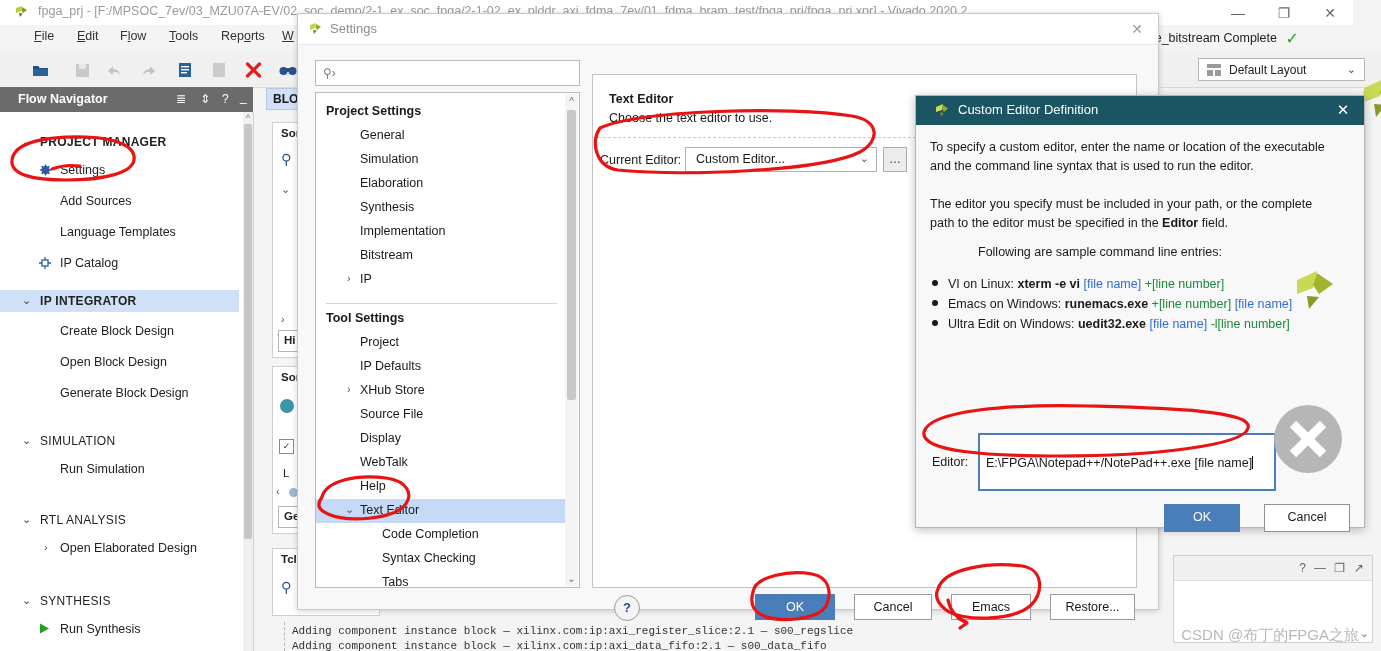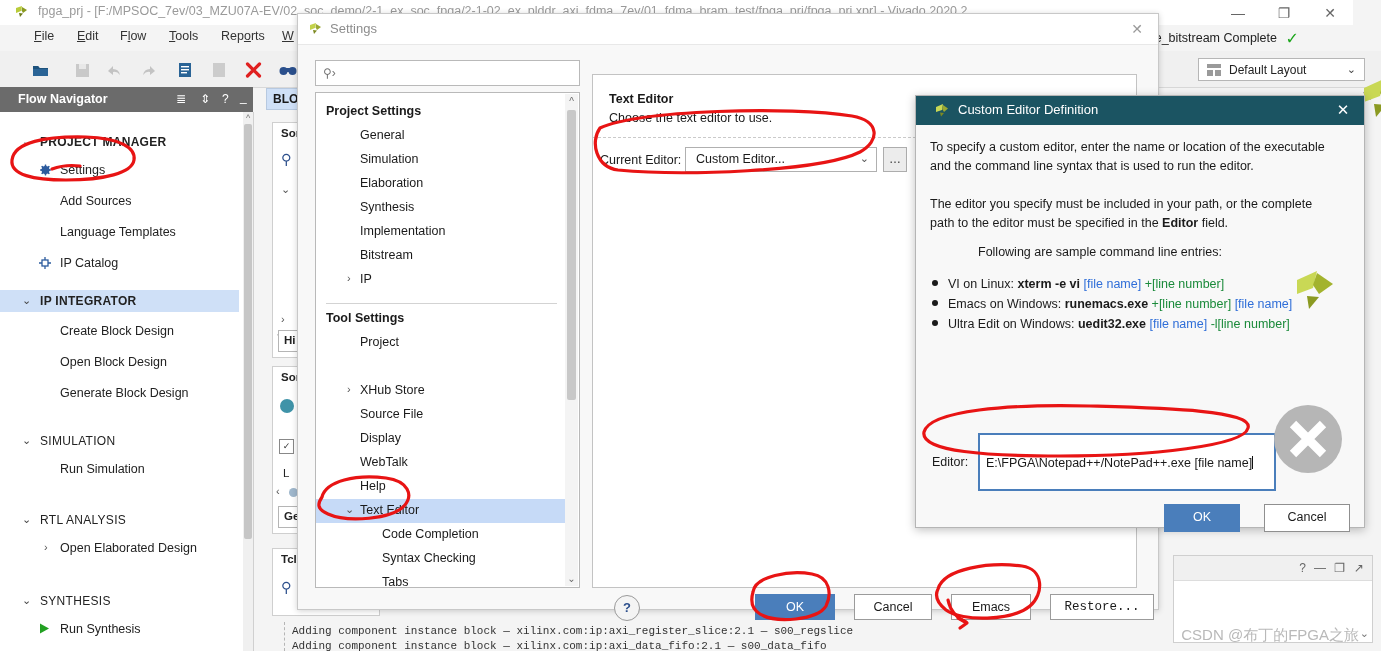--- a/index.html
+++ b/index.html
@@ -404,20 +404,23 @@
         <span class="lbl" style="left:44px;">IP</span>
       </div>
 
     <div id="tree-divider"></div>
 
     <span class="tree-head" style="top:218px;">Tool Settings</span>
 
     <div class="tree-item" style="top:238px;">
         <span class="lbl" style="left:44px;">Project</span>
       </div>
+    <div class="tree-item" style="top:262px;">
+        <span class="lbl" style="left:44px;">IP Defaults</span>
+      </div>
     <div class="tree-item" style="top:286px;">
         <span class="chev">›</span>
         <span class="lbl" style="left:44px;">XHub Store</span>
       </div>
     <div class="tree-item" style="top:310px;">
         <span class="lbl" style="left:44px;">Source File</span>
       </div>
     <div class="tree-item" style="top:334px;">
         <span class="lbl" style="left:44px;">Display</span>
       </div>
@@ -466,21 +469,21 @@
         <path d="M26 7 L42 18 L28 28 L22 19 Z" fill="#a3b32e"></path>
         <path d="M16 30 L28 31 L18 43 Z" fill="#8b9a22"></path>
       </svg>
   </span>
 
   <div id="help-btn">?</div>
 
   <div class="dlg-btn primary" style="left:457px;top:580px;width:80px;">OK</div>
   <div class="dlg-btn" style="left:556px;top:580px;width:78px;">Cancel</div>
   <div class="dlg-btn" style="left:653px;top:580px;width:80px;">Emacs</div>
-  <div class="dlg-btn" style="left:752px;top:580px;width:104px;font-family:Liberation Mono, monospace;">Restore...</div>
+  <div class="dlg-btn" style="left:752px;top:580px;width:85px;">Restore...</div>
 </div>
 
 <div id="ced-dialog">
   <div id="ced-titlebar">
     <span id="ced-logo">
       <svg viewBox="0 0 17 17">
           <path d="M2 5 L9 2 L8 8 L2 10 Z" fill="#c9d855"></path>
           <path d="M9 3 L14 6.5 L10 10 L8.2 7 Z" fill="#9aa832"></path>
           <path d="M6 10.5 L10 11 L7 14.5 Z" fill="#7d8a22"></path>
         </svg>

